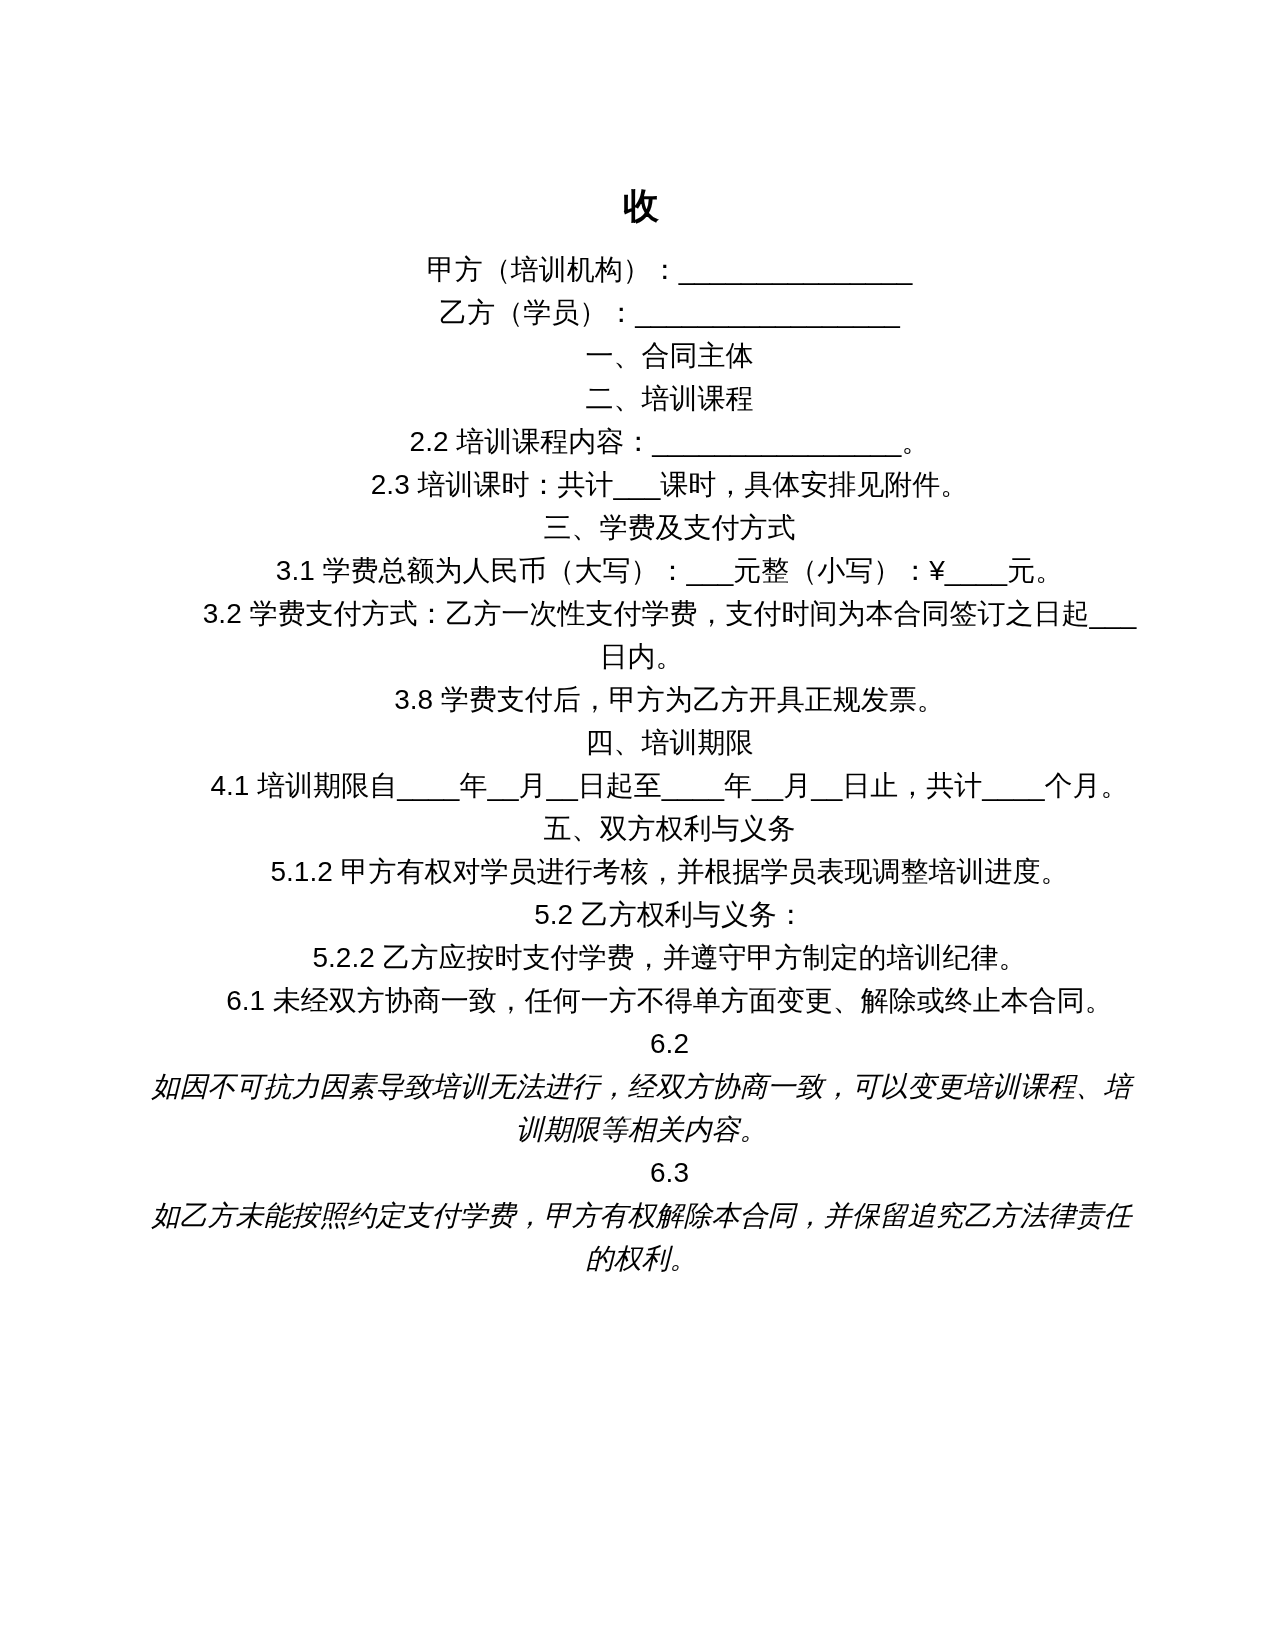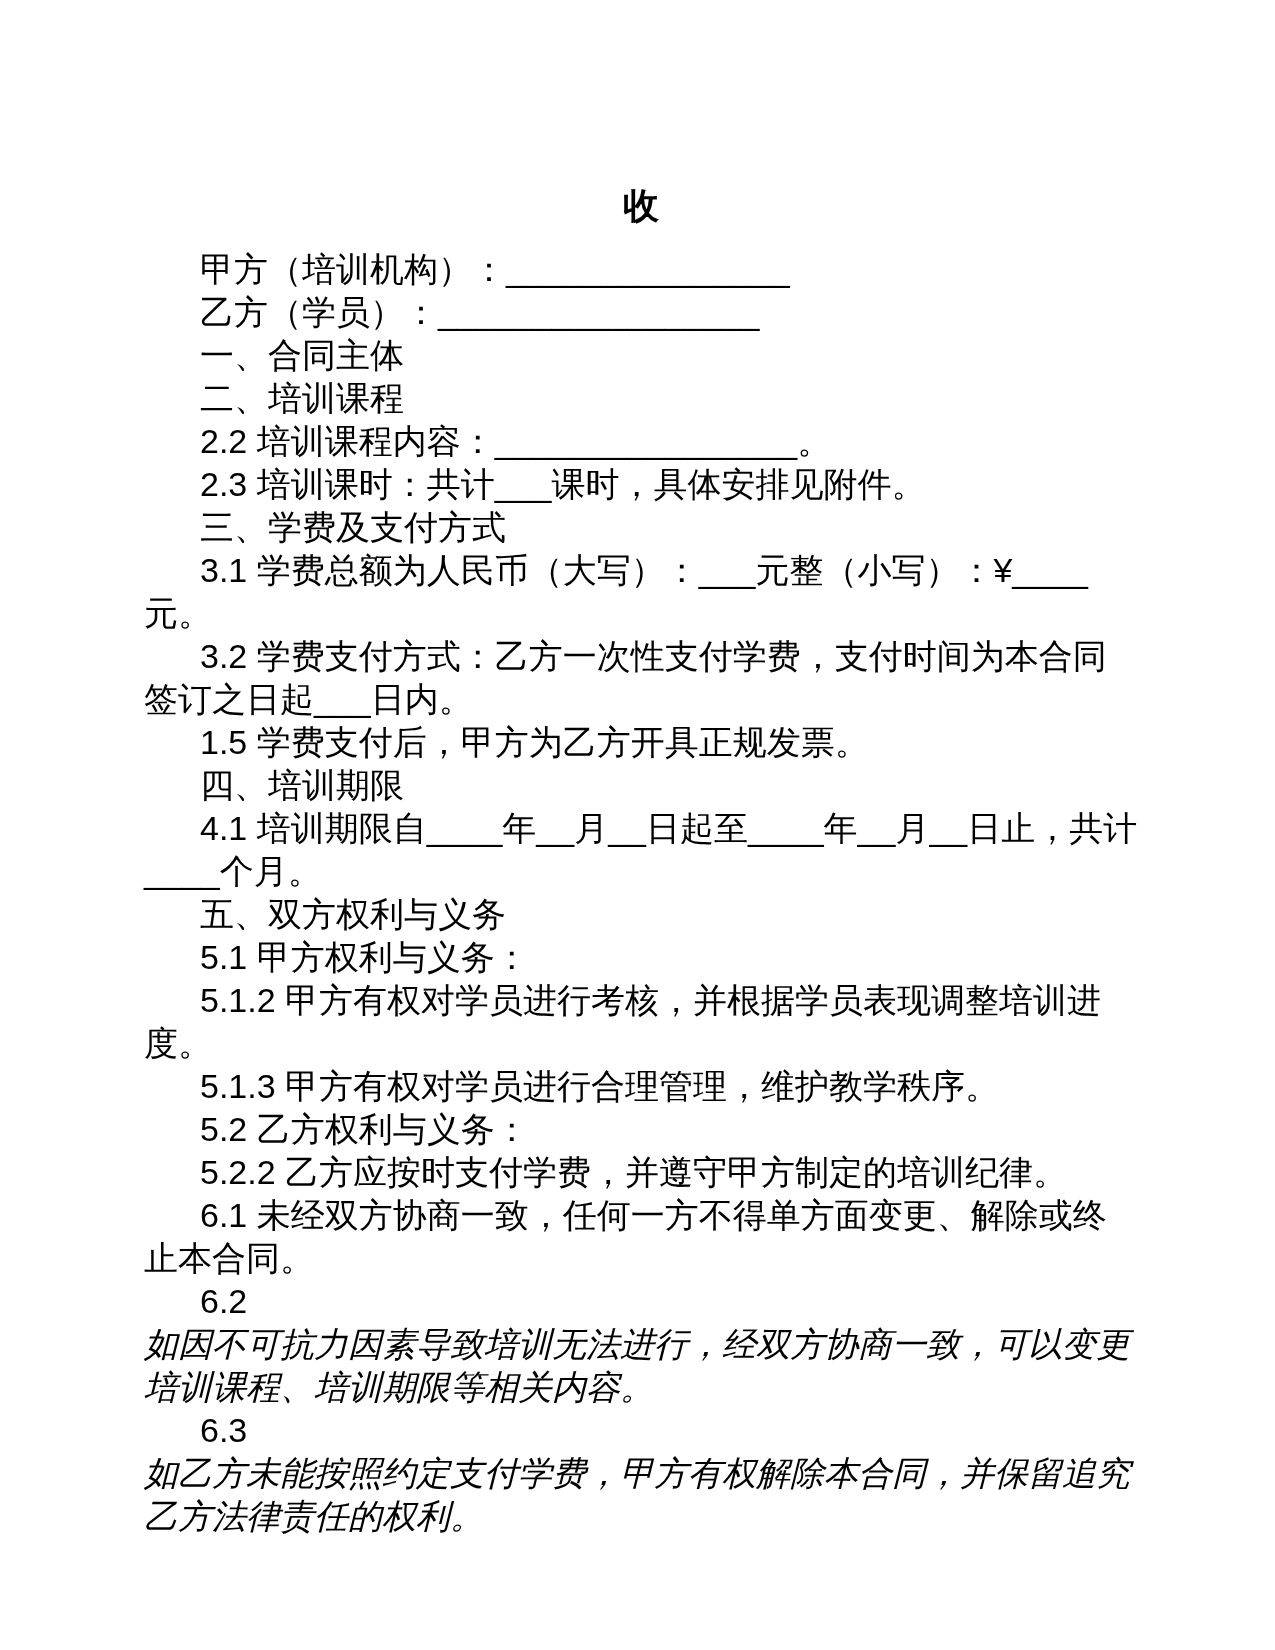--- a/index.html
+++ b/index.html
@@ -23,24 +23,24 @@
   }
   .doc-title {
     font-size: 36px;
     line-height: 40px;
     font-weight: 700;
     text-align: center;
     margin: 0 0 22px 0;
     letter-spacing: 1px;
   }
   .line {
-    font-size: 34px;
+    font-size: 28px;
     line-height: 43px;
     margin: 0;
-    text-align: left;
+    text-align: center;
     word-break: break-all;
   }
   .line.indent {
     text-indent: 56px;
   }
   .line.noindent {
     text-indent: 0;
     font-style: italic;
   }
 </style>
@@ -51,27 +51,25 @@
   <h1 class="doc-title">收</h1>
   <p class="line indent">甲方（培训机构）：_______________</p>
   <p class="line indent">乙方（学员）：_________________</p>
   <p class="line indent">一、合同主体</p>
   <p class="line indent">二、培训课程</p>
   <p class="line indent">2.2 培训课程内容：________________。</p>
   <p class="line indent">2.3 培训课时：共计___课时，具体安排见附件。</p>
   <p class="line indent">三、学费及支付方式</p>
   <p class="line indent">3.1 学费总额为人民币（大写）：___元整（小写）：¥____元。</p>
   <p class="line indent">3.2 学费支付方式：乙方一次性支付学费，支付时间为本合同签订之日起___日内。</p>
-  <p class="line indent">1.5 学费支付后，甲方为乙方开具正规发票。</p>
+  <p class="line indent">3.8 学费支付后，甲方为乙方开具正规发票。</p>
   <p class="line indent">四、培训期限</p>
   <p class="line indent">4.1 培训期限自____年__月__日起至____年__月__日止，共计____个月。</p>
   <p class="line indent">五、双方权利与义务</p>
-  <p class="line indent">5.1 甲方权利与义务：</p>
   <p class="line indent">5.1.2 甲方有权对学员进行考核，并根据学员表现调整培训进度。</p>
-  <p class="line indent">5.1.3 甲方有权对学员进行合理管理，维护教学秩序。</p>
   <p class="line indent">5.2 乙方权利与义务：</p>
   <p class="line indent">5.2.2 乙方应按时支付学费，并遵守甲方制定的培训纪律。</p>
   <p class="line indent">6.1 未经双方协商一致，任何一方不得单方面变更、解除或终止本合同。</p>
   <p class="line indent">6.2</p>
   <p class="line noindent">如因不可抗力因素导致培训无法进行，经双方协商一致，可以变更培训课程、培训期限等相关内容。</p>
   <p class="line indent">6.3</p>
   <p class="line noindent">如乙方未能按照约定支付学费，甲方有权解除本合同，并保留追究乙方法律责任的权利。</p>
 </div>
 
 </body></html>

